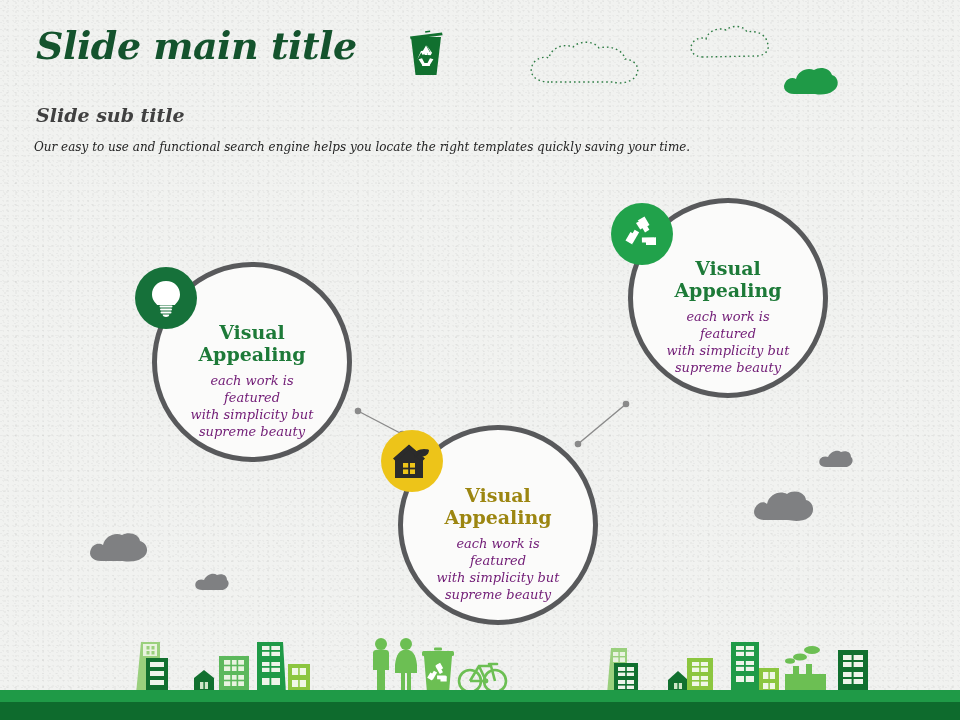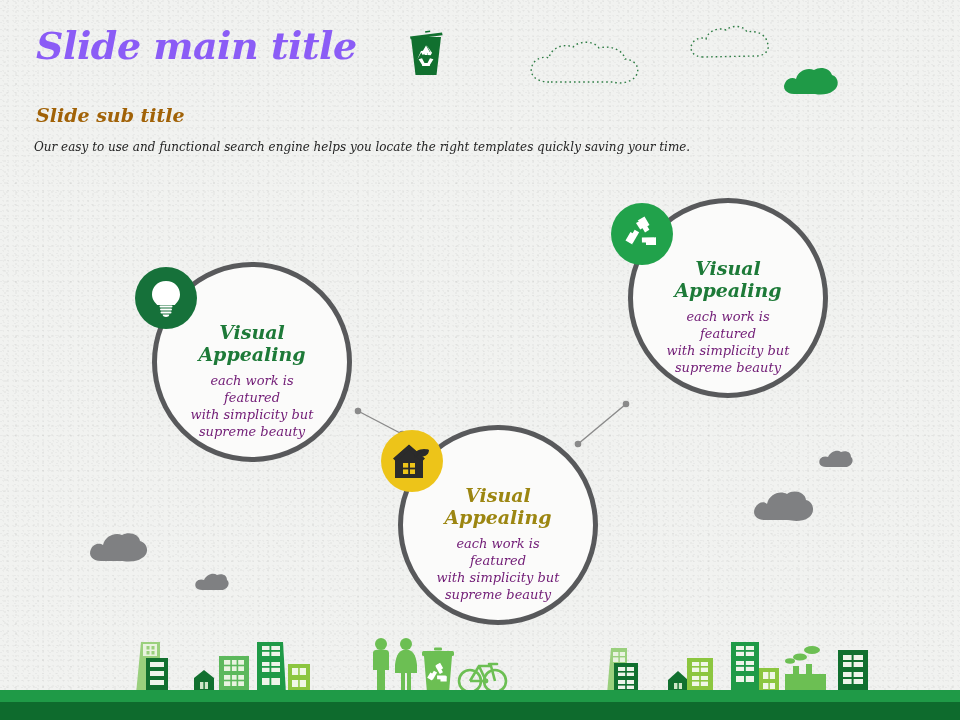--- a/index.html
+++ b/index.html
@@ -27,30 +27,30 @@
     background-size:7px 7px,11px 11px,9px 9px,13px 13px,5px 5px;
     pointer-events:none;
   }
 
   
   #main-title{
     position:absolute;left:36px;top:23px;
     font-family:"DejaVu Serif", serif;
     font-style:italic;font-weight:bold;
     font-size:38px;line-height:46px;
-    color:#8b5cf6;
+    color:#14532d;
     letter-spacing:-0.5px;
     white-space:nowrap;
   }
   #bin-badge{position:absolute;left:403px;top:25px;width:46px;height:58px;}
   #sub-title{
     position:absolute;left:36px;top:103px;
     font-family:"DejaVu Serif", serif;
     font-style:italic;font-weight:bold;
-    font-size:19px;line-height:24px;color:#a16207;
+    font-size:19px;line-height:24px;color:#404040;
     white-space:nowrap;
   }
   #sub-desc{
     position:absolute;left:34px;top:139px;
     font-family:"DejaVu Serif", serif;
     font-style:italic;font-weight:normal;
     font-size:12.5px;line-height:16px;color:#232323;
     white-space:nowrap;
     transform:scaleX(.96);transform-origin:left top;
   }
@@ -74,21 +74,21 @@
   .node-body{
     position:absolute;left:0;top:0;
     width:100%;height:100%;
     display:flex;flex-direction:column;
     align-items:center;justify-content:center;
     box-sizing:border-box;
     padding:0 30px;
   }
   .node-title{
     font-family:"DejaVu Serif", serif;
-    font-style:italic;font-weight:bold;
+    font-weight:bold;
     font-size:19px;line-height:22px;
     text-align:center;
     margin:0 0 7px 0;
   }
   .node-desc{
     font-family:"DejaVu Serif", serif;
     font-style:italic;font-weight:normal;
     font-size:13px;line-height:17px;
     color:#701a75;text-align:center;
     white-space:pre-line;

